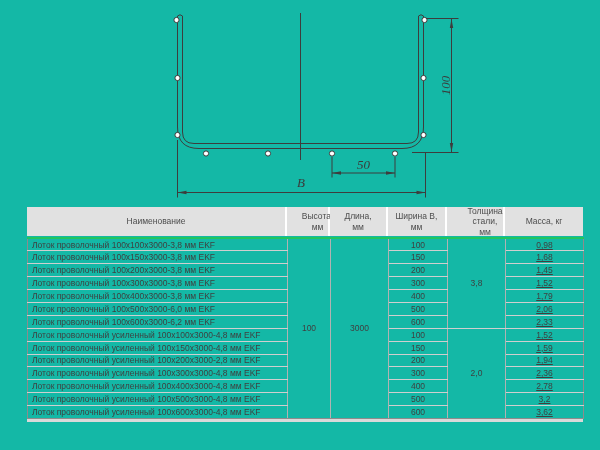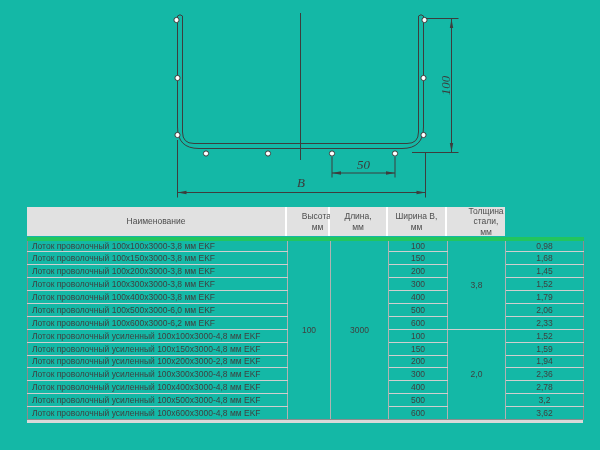--- a/index.html
+++ b/index.html
@@ -38,22 +38,22 @@
   #spec-table td {
     height: 12.9px; padding: 0;
     font-size: 8.5px; color: #3f3f3f;
     text-align: center; vertical-align: middle;
     white-space: nowrap; overflow: hidden;
     border-right: 1px solid #b2b2b2;
     border-bottom: 1px solid #cfcfcf;
   }
   #spec-table td.c-name { text-align: left; padding-left: 4px; }
   #spec-table tr td:first-child { border-left: 1px solid #8c8c8c; }
-  #spec-table tr:first-child td { border-top: 4px solid #22c55e; }
-  #spec-table td.c-mass { border-right: 1px solid #8c8c8c; }
+  #spec-table tr:first-child td { border-top: 2px solid #22c55e; }
+  #spec-table td.c-mass { border-right: 1px solid #8c8c8c; text-decoration: underline; }
   #spec-table tr:last-child td, #spec-table td.span-bottom { border-bottom: 1px solid #8c8c8c; }
   #spec-shadow { width: 556px; height: 3px; background: #d9d9d9; }
 </style>
 </head>
 <body>
 
 <div id="page">
 
   <svg id="drawing" width="600" height="205" viewBox="0 0 600 205">
     <g stroke="#3d3d3d" stroke-width="1" fill="none">
@@ -113,20 +113,21 @@
     <div id="spec-head">
       <div class="hcell w-name">Наименование</div>
       <div class="hcell w-h">Высота,
 мм</div>
       <div class="hcell w-len">Длина,
 мм</div>
       <div class="hcell w-wid">Ширина B,
 мм</div>
       <div class="hcell w-thk">Толщина
 стали, мм</div>
+      <div class="hcell w-mass">Масса, кг</div>
     </div>
 
     <table id="spec-table">
       <colgroup>
         <col style="width:260px">
           <col style="width:43px">
           <col style="width:58px">
         <col style="width:59px">
           <col style="width:58px">
           <col style="width:78px">

